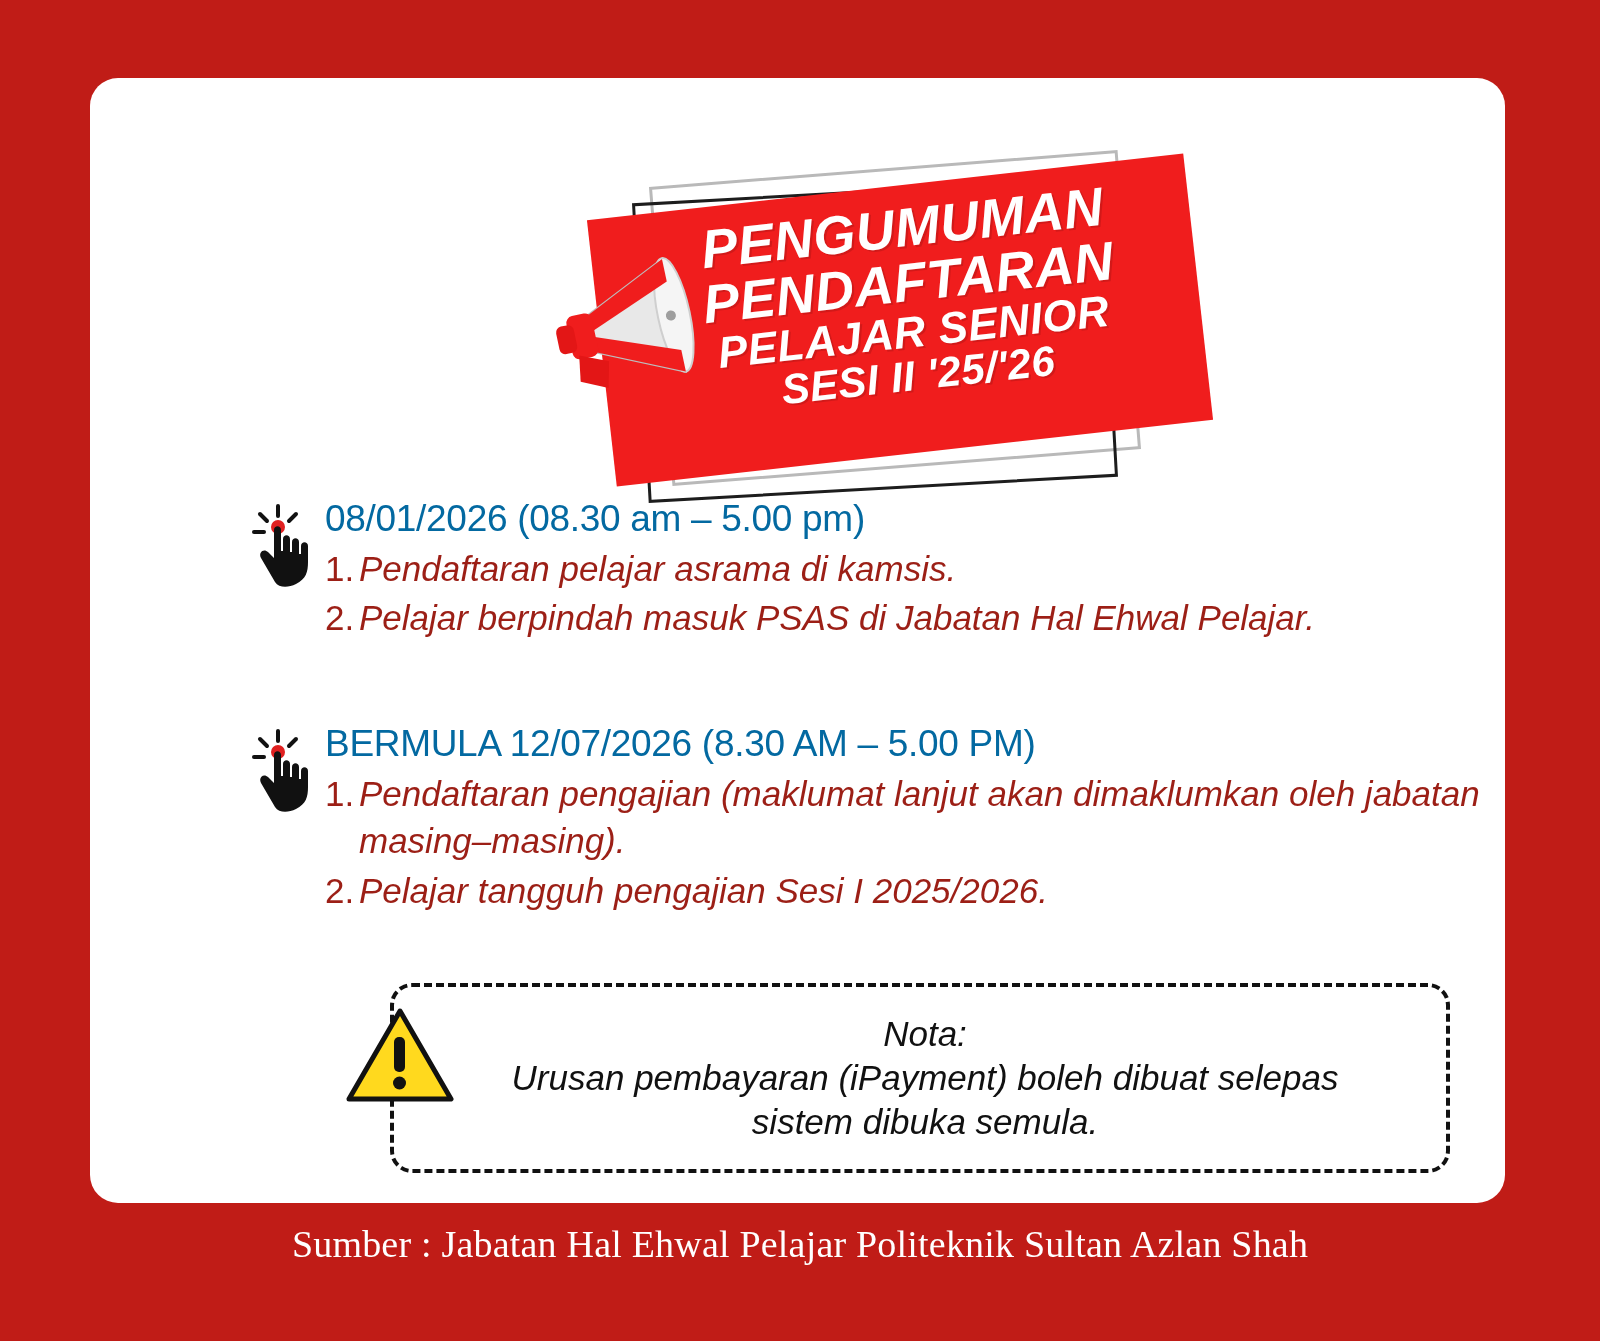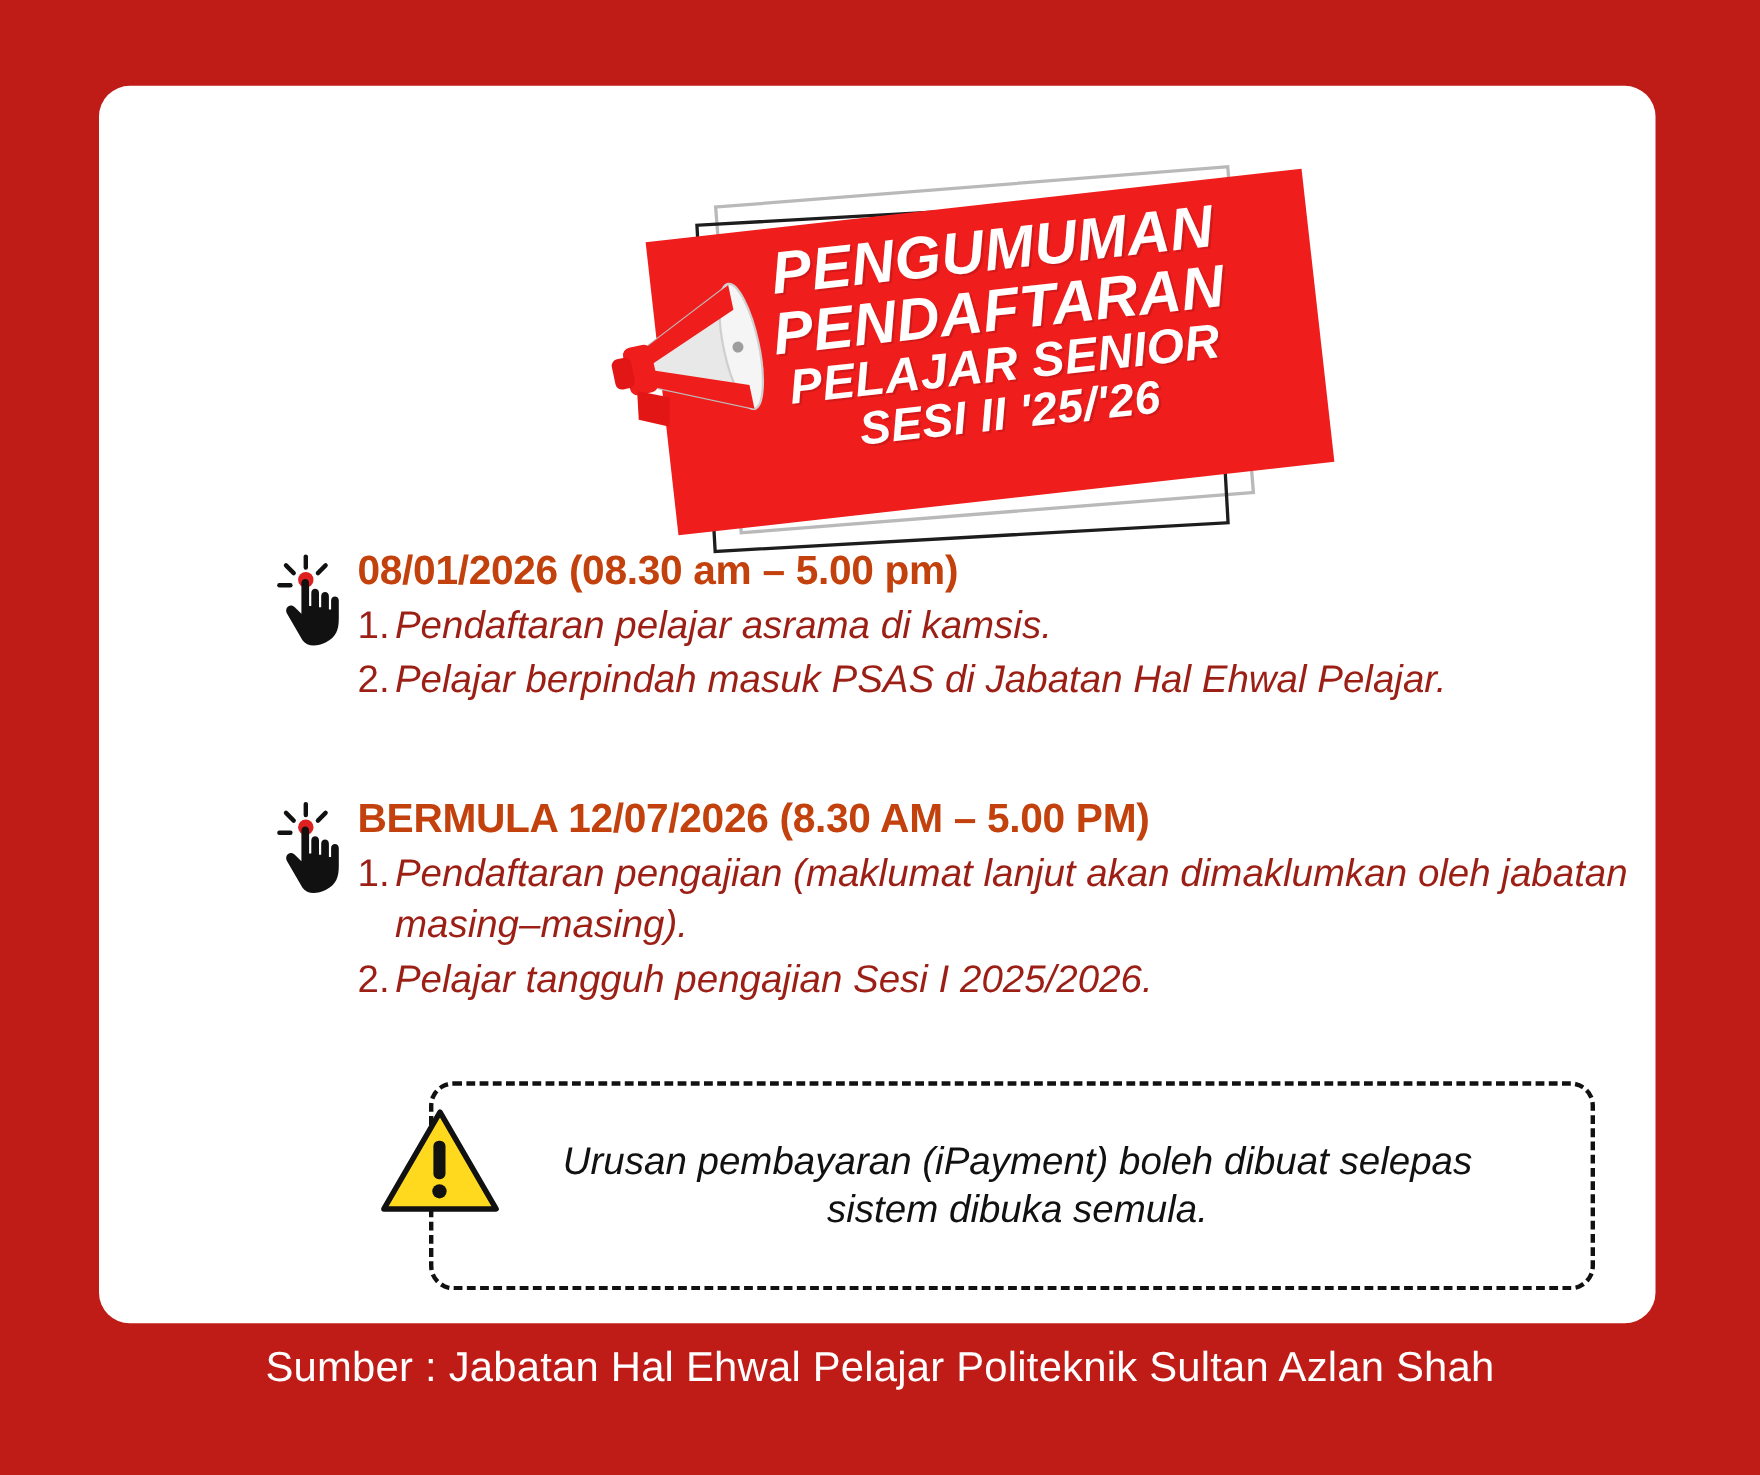--- a/index.html
+++ b/index.html
@@ -110,23 +110,23 @@
     position: absolute;
     left: 8px;
     top: 4px;
     width: 74px;
     height: 86px;
   }
   .sec-body {
     margin-left: 85px;
   }
   .sec-head {
-    color: #c2410c;
+    color: #0369a1;
     font-size: 37px;
-    font-weight: bold;
+    font-weight: normal;
     letter-spacing: -0.3px;
     line-height: 1.15;
     margin: 0 0 4px 0;
   }
   ol.sec-list {
     margin: 0;
     padding: 0;
     list-style: none;
     color: #9c1f16;
     font-size: 35px;
@@ -188,20 +188,21 @@
   
   .footer {
     position: absolute;
     left: 0;
     top: 1222px;
     width: 1600px;
     text-align: center;
     color: #ffffff;
     font-size: 38px;
     letter-spacing: 0.2px;
+    font-family: Liberation Serif, serif;
   }
 </style>
 </head>
 <body>
 
 <div class="poster">
 
   <div class="card">
 
     <div class="banner-wrap">
@@ -278,20 +279,21 @@
             <span class="num">2.</span>
             <span class="txt">Pelajar tangguh pengajian Sesi I 2025/2026.</span>
           </li>
         </ol>
       </div>
     </div>
 
     <div class="note-wrap">
       <div class="note-box">
         <div class="note-text">
+          <span class="nota-label">Nota:</span>
           <span>Urusan </span><b>pembayaran (iPayment)</b><span> boleh dibuat selepas sistem dibuka semula.</span>
         </div>
       </div>
       <svg class="warn-icon" viewBox="0 0 110 100">
         <path d="M55 6 L106 94 L4 94 Z" fill="#ffd91e" stroke="#111" stroke-width="5" stroke-linejoin="round"></path>
         <rect x="49" y="32" width="11" height="35" rx="5" fill="#111"></rect>
         <circle cx="54.5" cy="78" r="6.5" fill="#111"></circle>
       </svg>
     </div>
 

